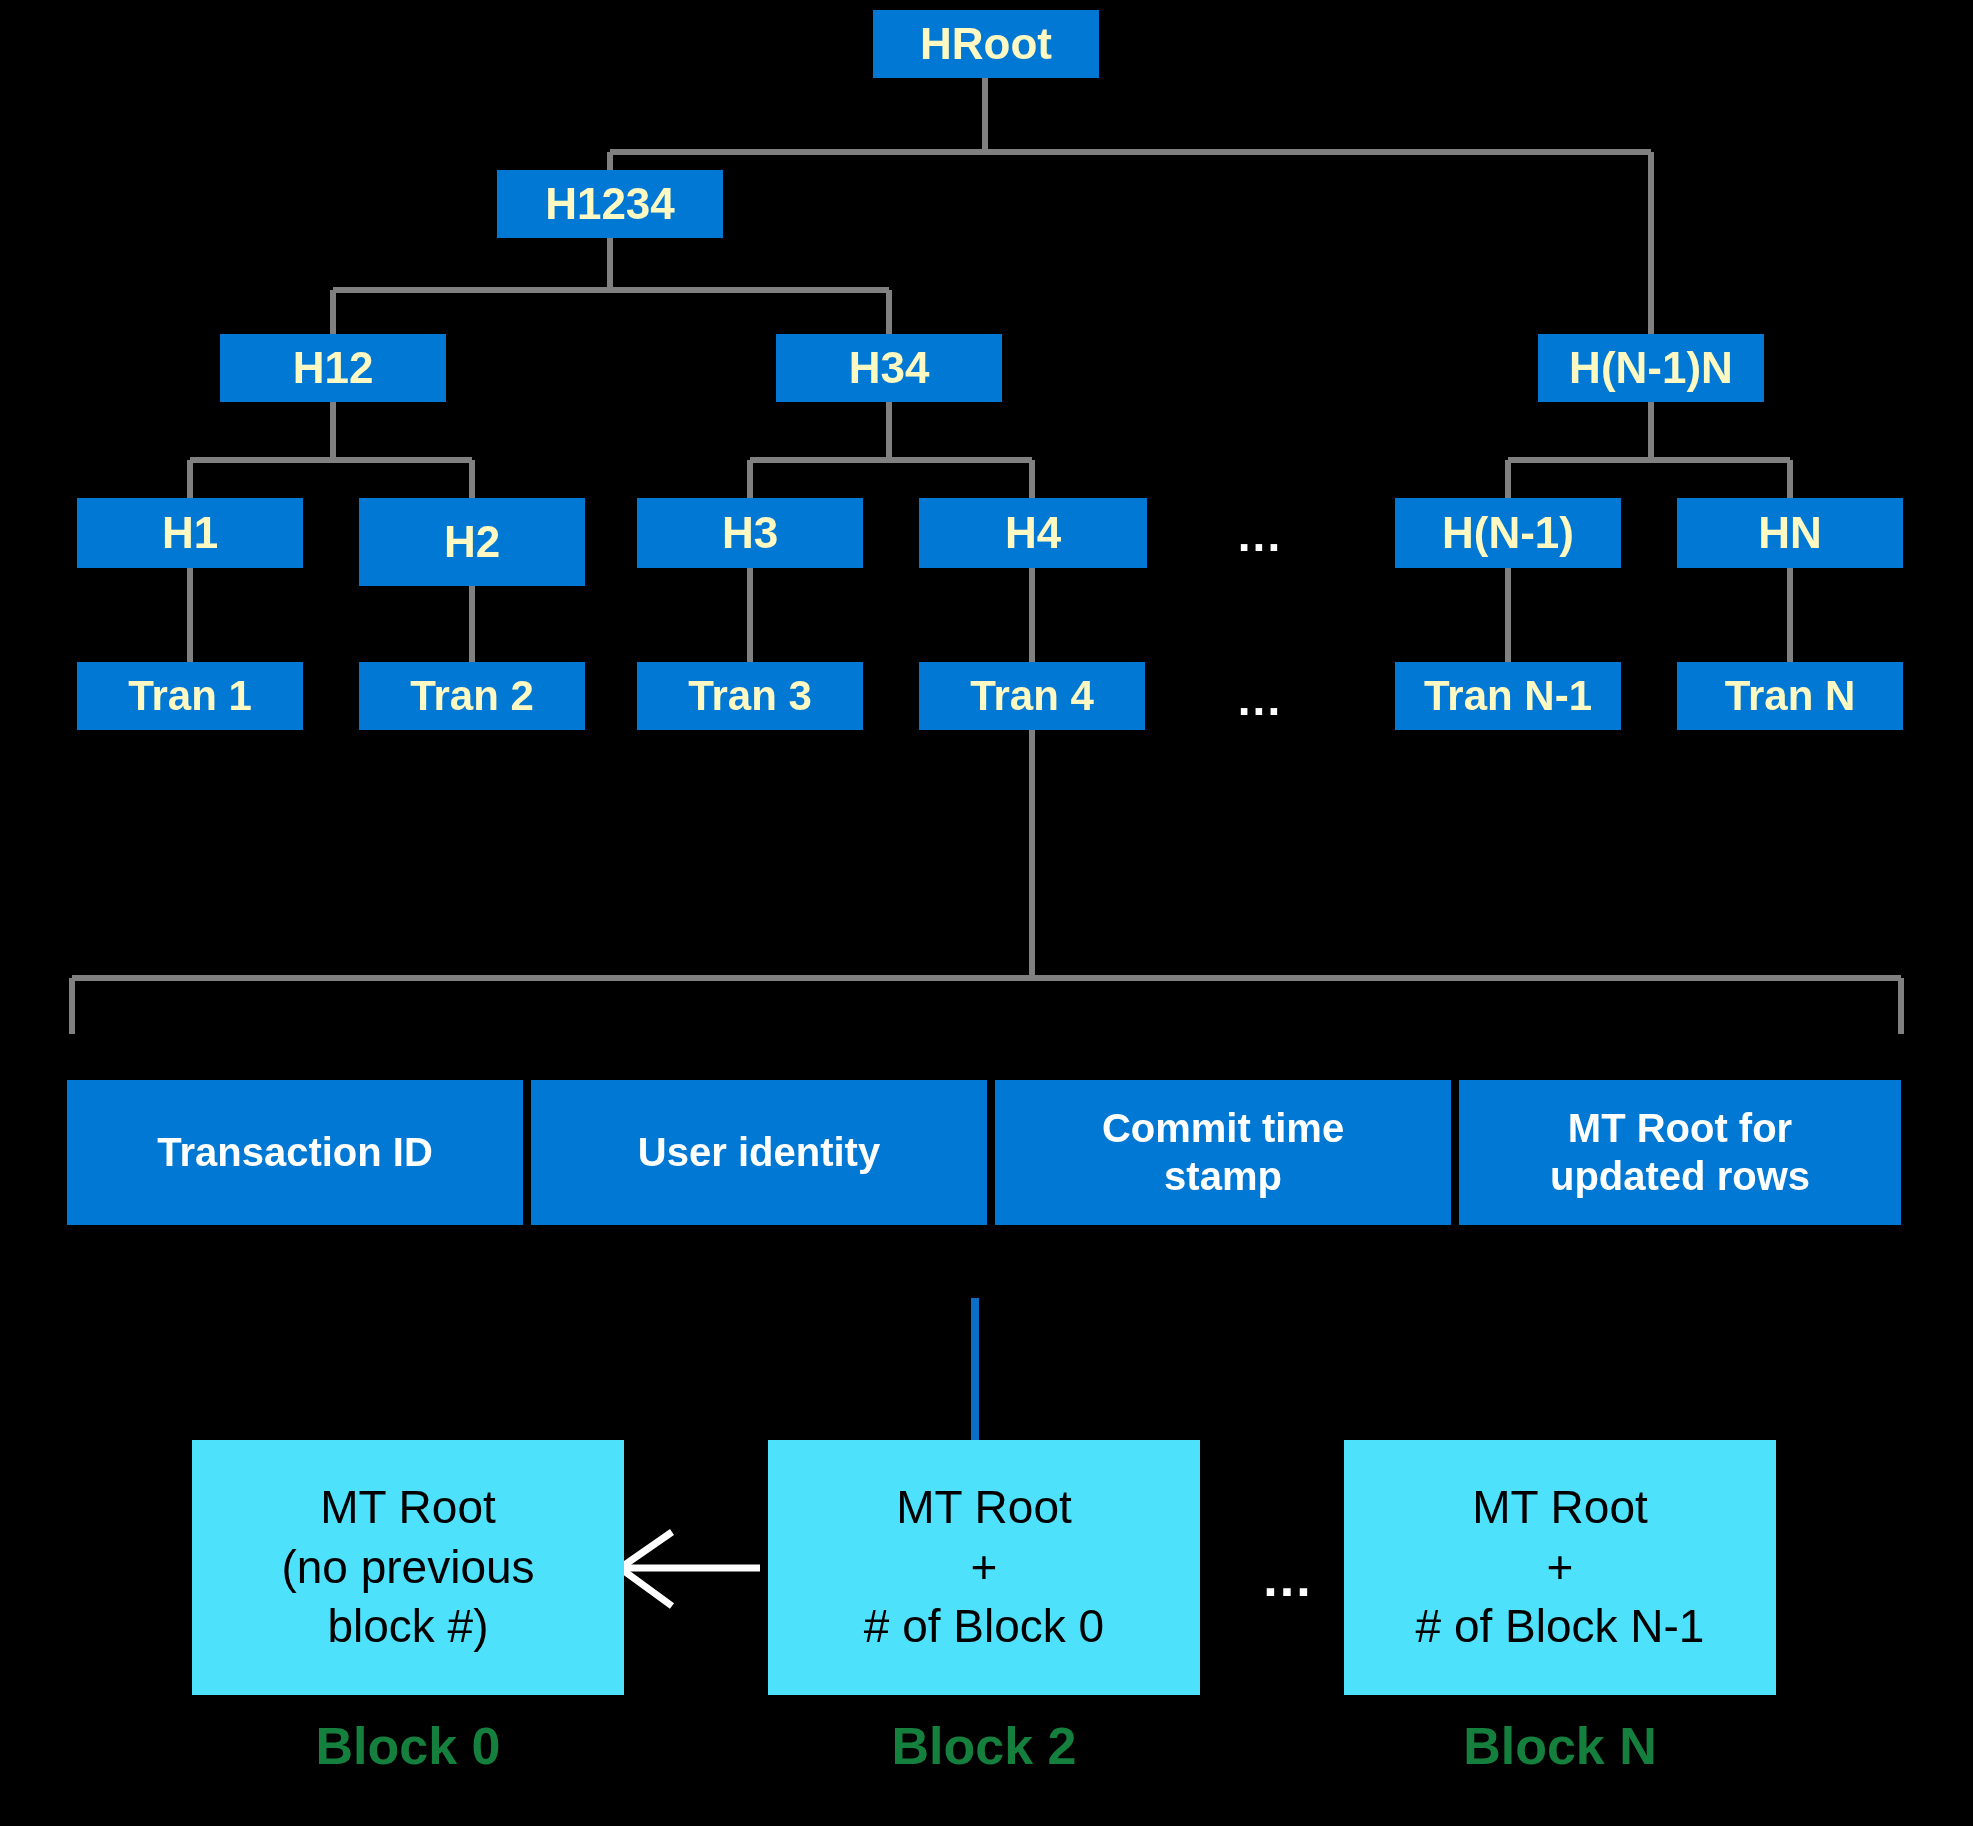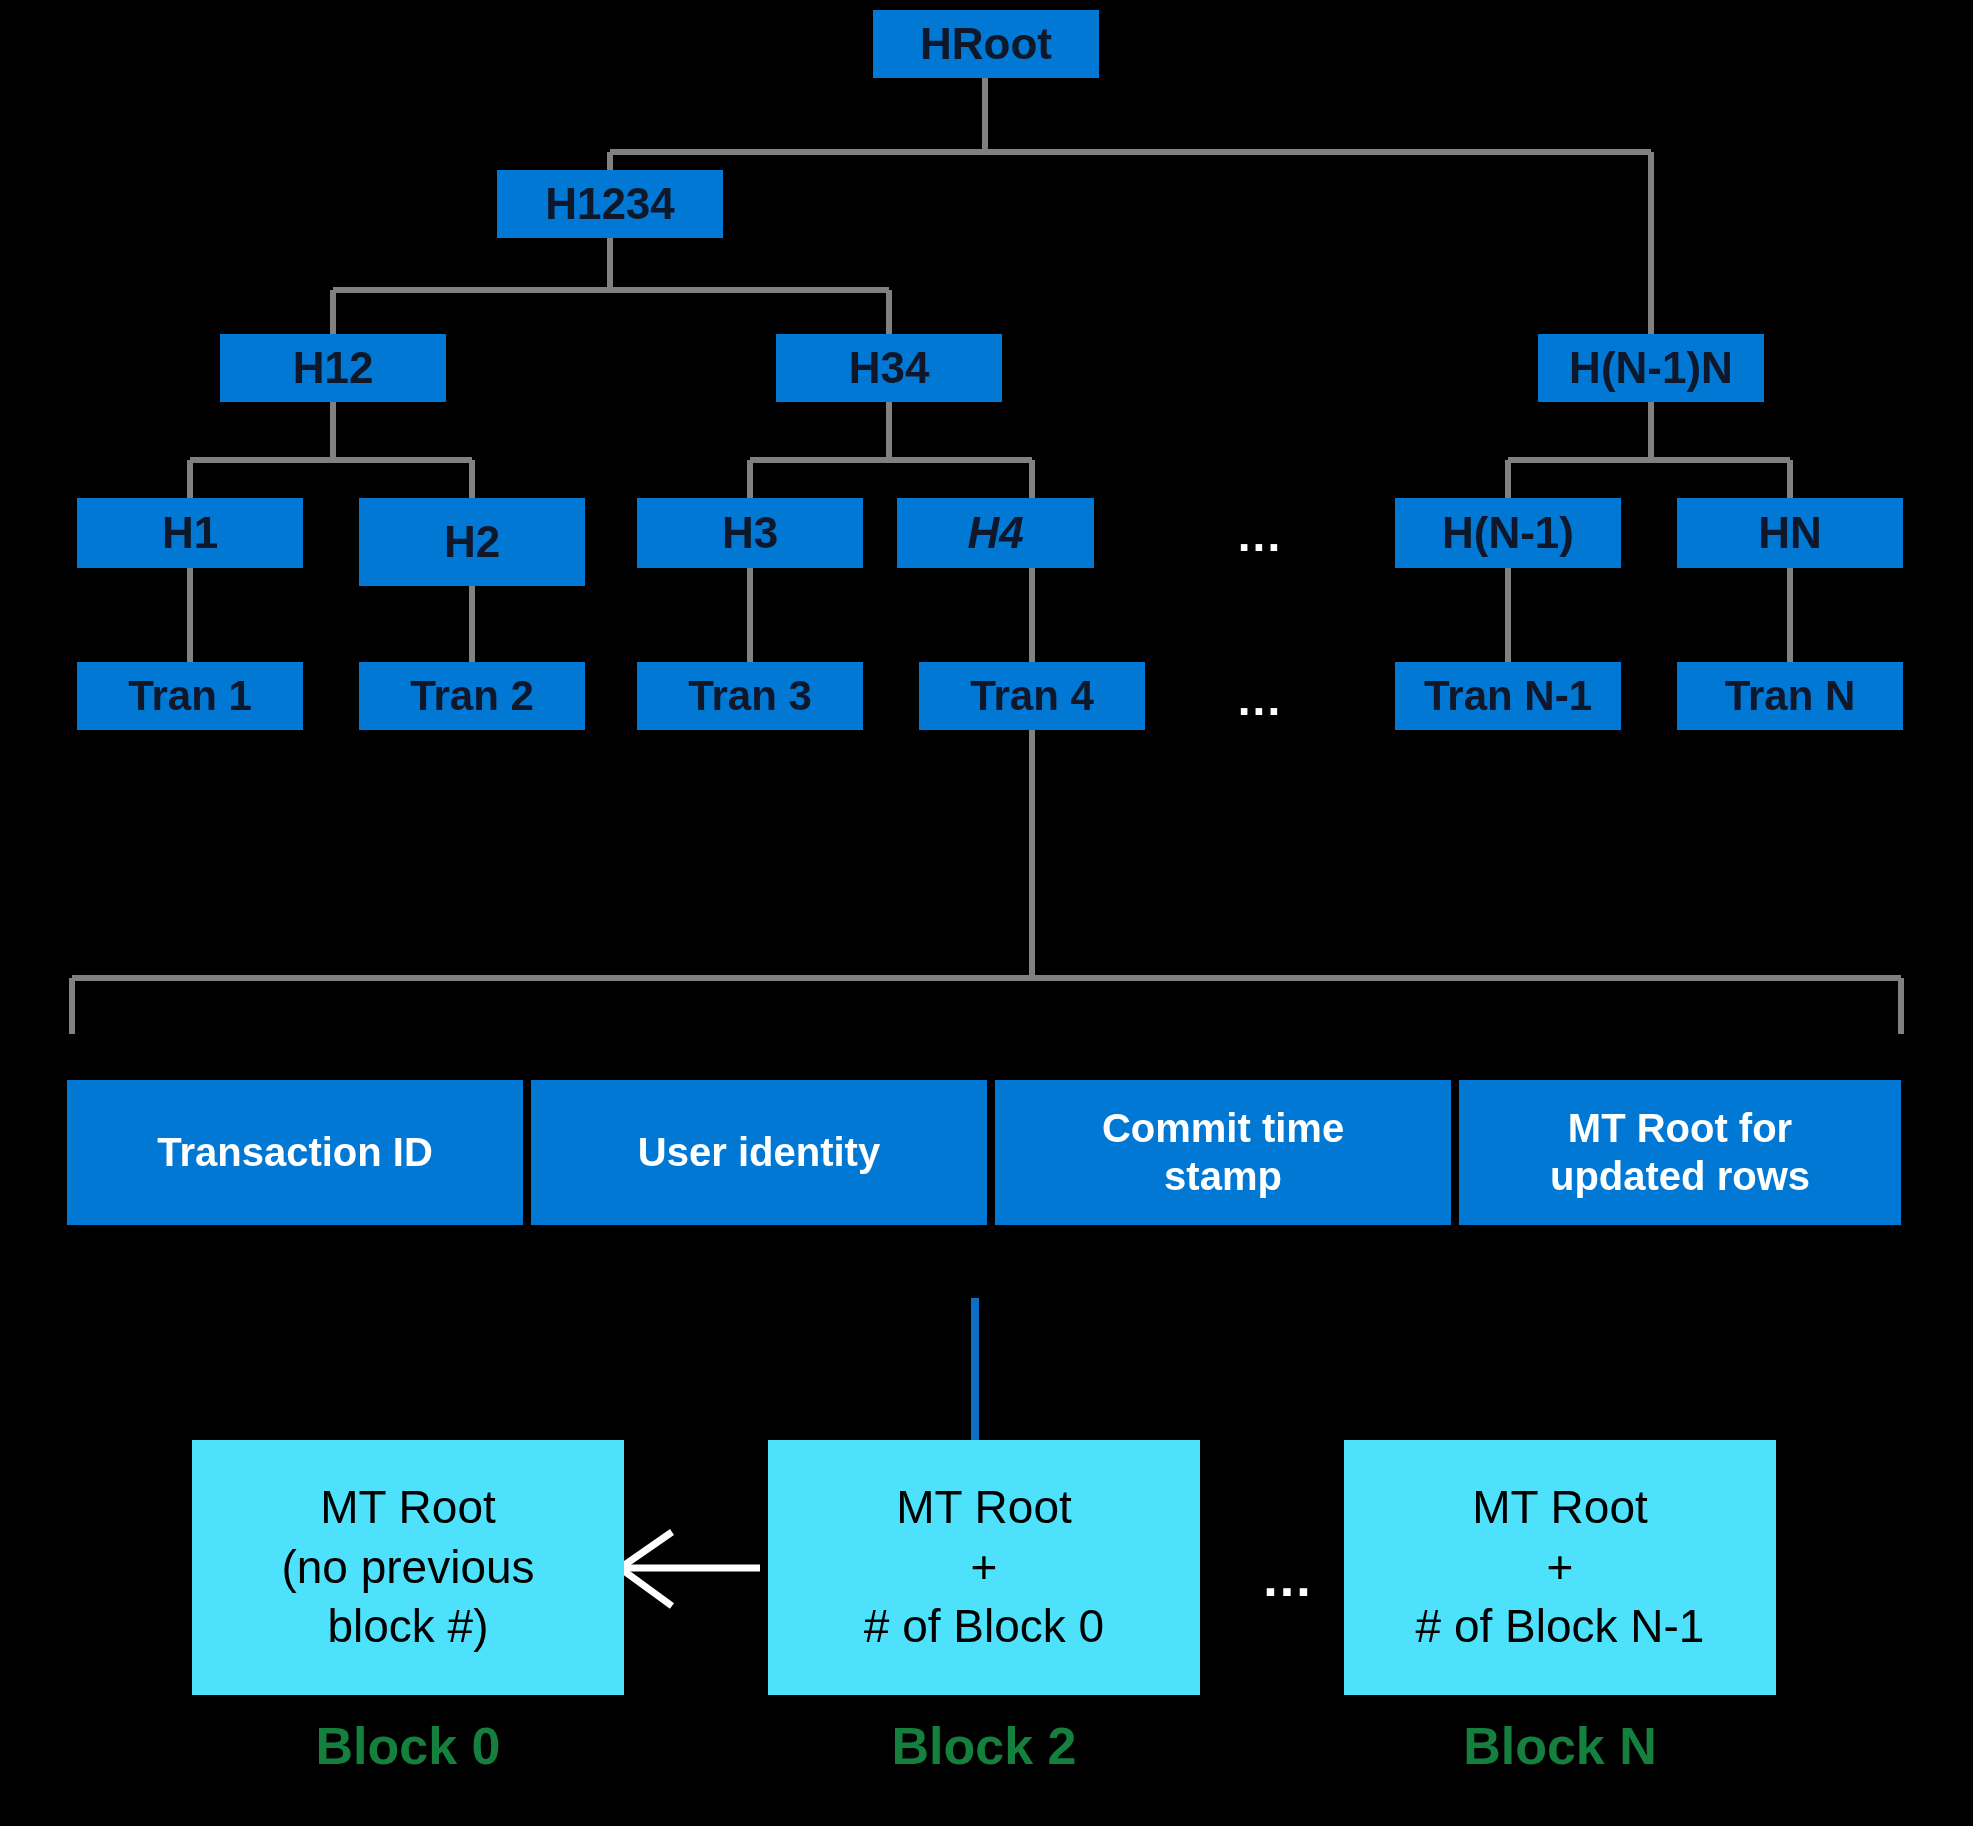--- a/index.html
+++ b/index.html
@@ -22,21 +22,21 @@
     position: absolute;
     left: 0;
     top: 0;
     width: 1973px;
     height: 1826px;
     pointer-events: none;
   }
   .node {
     position: absolute;
     background: #0078D4;
-    color: #0f172a;
+    color: #fef9c3;
     display: flex;
     align-items: center;
     justify-content: center;
     text-align: center;
     font-family: "Liberation Sans", sans-serif;
     font-weight: bold;
     line-height: 1.08;
     box-sizing: border-box;
     z-index: 3;
   }
@@ -154,21 +154,21 @@
 
   <div class="node hash-node" style="left:497px; top:170px; width:226px; height:68px;">H1234</div>
 
   <div class="node hash-node" style="left:220px; top:334px; width:226px; height:68px;">H12</div>
   <div class="node hash-node" style="left:776px; top:334px; width:226px; height:68px;">H34</div>
   <div class="node hash-node" style="left:1538px; top:334px; width:226px; height:68px;">H(N-1)N</div>
 
   <div class="node hash-node" style="left:77px; top:498px; width:226px; height:70px;">H1</div>
   <div class="node hash-node" style="left:359px; top:498px; width:226px; height:88px;">H2</div>
   <div class="node hash-node" style="left:637px; top:498px; width:226px; height:70px;">H3</div>
-  <div class="node hash-node" style="left:897px; top:498px; width:197px; height:70px;font-style:italic;">H4</div>
+  <div class="node hash-node" style="left:919px; top:498px; width:228px; height:70px;">H4</div>
   <div class="node hash-node" style="left:1395px; top:498px; width:226px; height:70px;">H(N-1)</div>
   <div class="node hash-node" style="left:1677px; top:498px; width:226px; height:70px;">HN</div>
 
   <div class="ellipsis" style="left:1200px; top:512px; width:120px;">...</div>
 
   <div class="node tran-node" style="left:77px; top:662px; width:226px; height:68px;">Tran 1</div>
   <div class="node tran-node" style="left:359px; top:662px; width:226px; height:68px;">Tran 2</div>
   <div class="node tran-node" style="left:637px; top:662px; width:226px; height:68px;">Tran 3</div>
   <div class="node tran-node" style="left:919px; top:662px; width:226px; height:68px;">Tran 4</div>
   <div class="node tran-node" style="left:1395px; top:662px; width:226px; height:68px;">Tran N-1</div>

